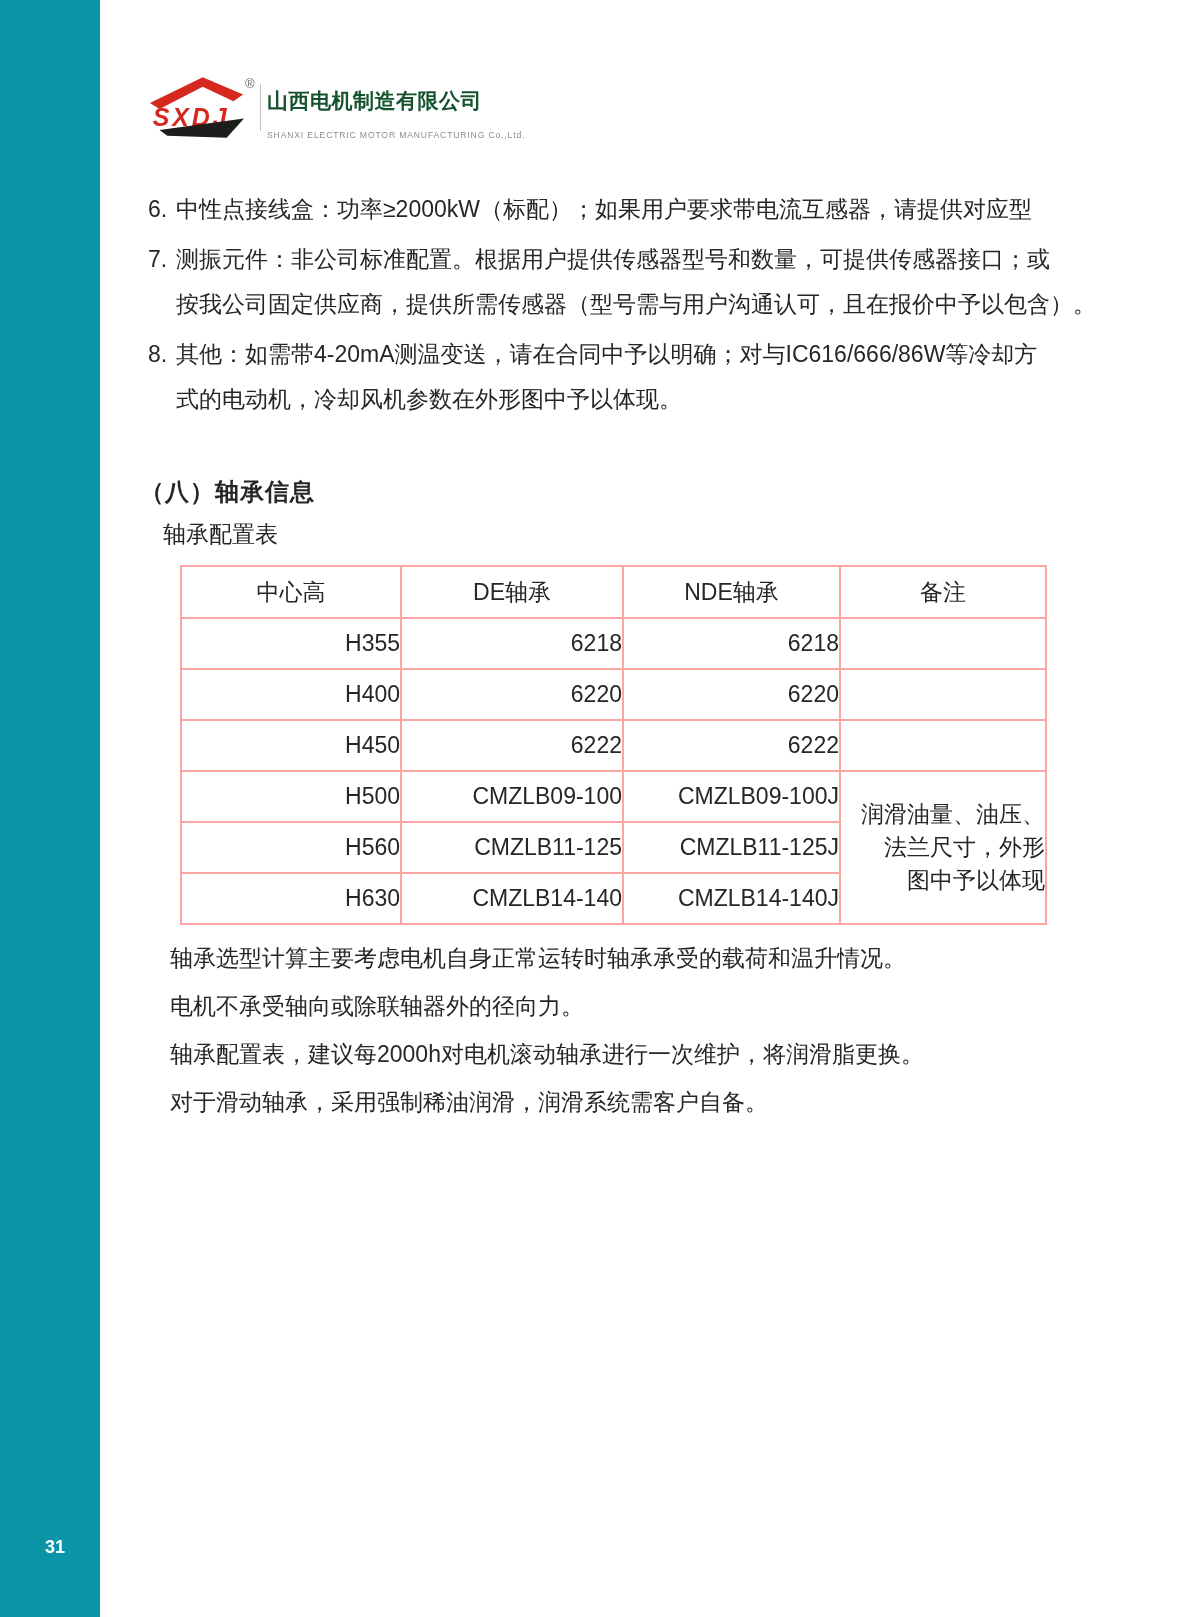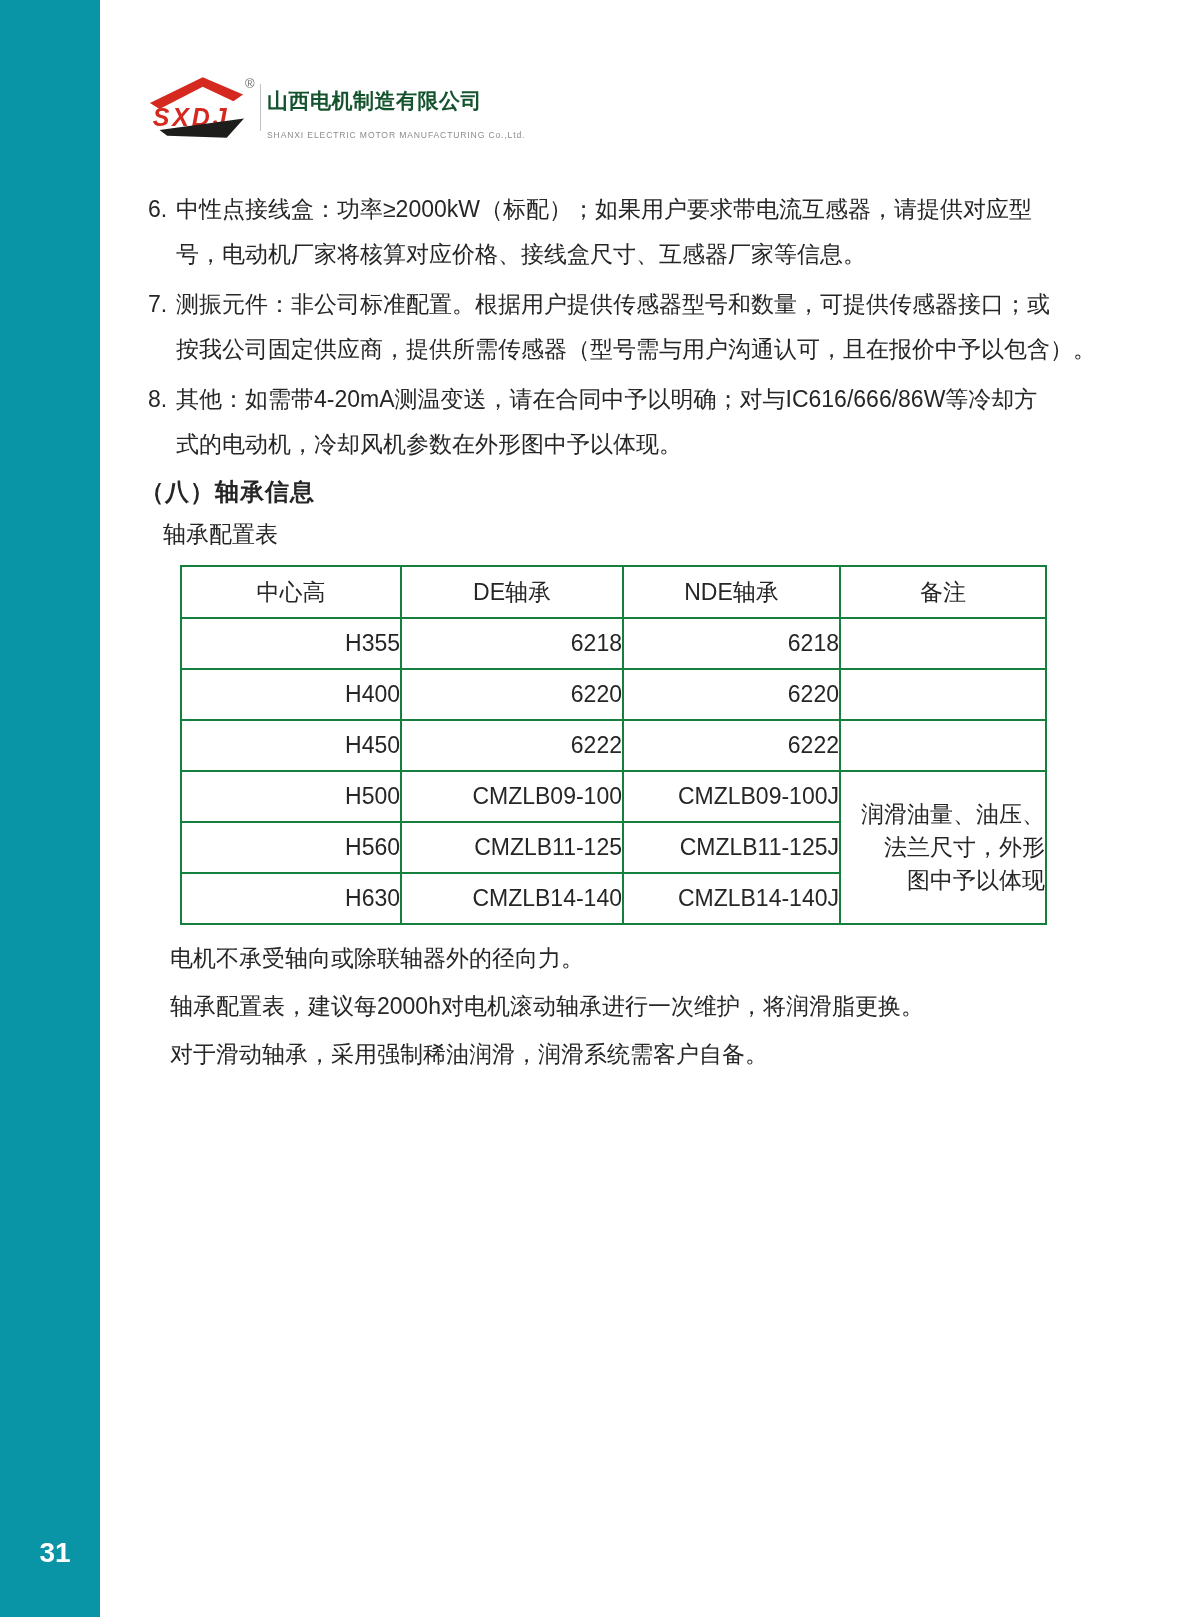--- a/index.html
+++ b/index.html
@@ -4,38 +4,38 @@
 <style>
   html,body { margin:0; padding:0; background:#ffffff; }
   .page {
     position:relative; width:1200px; height:1617px; background:#ffffff;
     overflow:hidden; color:#262626;
     font-family:"Liberation Sans","DejaVu Sans",sans-serif;
   }
   .sidebar { position:absolute; left:0; top:0; width:100px; height:1617px; }
   .page-number {
     position:absolute; top:1537px; left:0; width:100px; text-align:center;
-    text-indent:10px; font-size:28px; font-weight:700; color:#ffffff;
+    text-indent:10px; font-size:18px; font-weight:700; color:#ffffff;
   }
   .brand { position:absolute; left:148px; top:74px; width:560px; height:64px; }
   .logo-mark { position:absolute; left:0; top:0; }
   .reg-mark { position:absolute; left:97px; top:2px; font-size:13px; color:#6a6a6a; }
   .brand-divider { position:absolute; left:112px; top:10px; width:1px; height:47px; background:#c2c2c2; }
   .brand-text { position:absolute; left:119px; top:13px; }
   .brand-cn { font-size:21px; font-weight:600; letter-spacing:0.5px; color:#14532d; white-space:nowrap; }
   .brand-en { margin-top:15px; font-size:8.6px; letter-spacing:0.85px; color:#8c8c8c; white-space:nowrap; }
   .body-list { position:absolute; left:148px; top:187px; width:960px; font-size:23px; }
   .list-item { display:grid; grid-template-columns:28px 1fr; margin-bottom:5px; }
   .item-number { line-height:45px; }
   .item-lines .line { line-height:45px; white-space:nowrap; }
   .section-title { position:absolute; left:140px; top:476px; font-size:24px; font-weight:700; letter-spacing:1px; }
   .table-caption { position:absolute; left:163px; top:519px; font-size:23px; }
   table.bearing-table { position:absolute; left:180px; top:565px; border-collapse:collapse; table-layout:fixed; }
   .bearing-table th, .bearing-table td {
-    border:2px solid #15803d; text-align:center; vertical-align:middle;
+    border:2px solid #fca5a5; text-align:center; vertical-align:middle;
     font-weight:400; font-size:23px; padding:0;
   }
   .bearing-table th { height:50px; }
   .bearing-table td { height:49px;text-align:right; }
   .remark-merged { text-align:left; padding-left:20px !important;margin-left:32px; }
   .remark-merged .remark-line { line-height:33px; white-space:nowrap; }
   .notes { position:absolute; left:170px; top:934px; font-size:23px; }
   .note-line { line-height:48px; white-space:nowrap; }
 </style>
 </head>
@@ -59,21 +59,20 @@
       <div class="brand-cn">山西电机制造有限公司</div>
       <div class="brand-en">SHANXI ELECTRIC MOTOR MANUFACTURING Co.,Ltd.</div>
     </div>
   </div>
 
   <div class="body-list">
     <div class="list-item">
       <div class="item-number">6.</div>
       <div class="item-lines">
         <div class="line">中性点接线盒：功率≥2000kW（标配）；如果用户要求带电流互感器，请提供对应型</div>
-        <div class="line">号，电动机厂家将核算对应价格、接线盒尺寸、互感器厂家等信息。</div>
       </div>
     </div>
     <div class="list-item">
       <div class="item-number">7.</div>
       <div class="item-lines">
         <div class="line">测振元件：非公司标准配置。根据用户提供传感器型号和数量，可提供传感器接口；或</div>
         <div class="line">按我公司固定供应商，提供所需传感器（型号需与用户沟通认可，且在报价中予以包含）。</div>
       </div>
     </div>
     <div class="list-item">
@@ -139,18 +138,19 @@
       </tr>
       <tr>
         <td>H630</td>
         <td>CMZLB14-140</td>
         <td>CMZLB14-140J</td>
       </tr>
     </tbody>
   </table>
 
   <div class="notes">
+    <div class="note-line">轴承选型计算主要考虑电机自身正常运转时轴承承受的载荷和温升情况。</div>
     <div class="note-line">电机不承受轴向或除联轴器外的径向力。</div>
     <div class="note-line">轴承配置表，建议每2000h对电机滚动轴承进行一次维护，将润滑脂更换。</div>
     <div class="note-line">对于滑动轴承，采用强制稀油润滑，润滑系统需客户自备。</div>
   </div>
 
 </div>
 
 </body></html>

